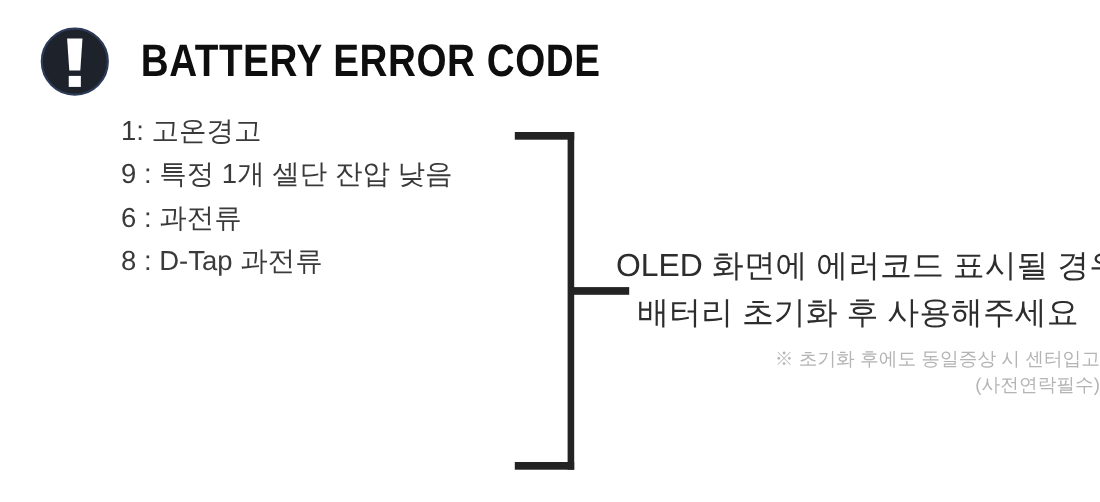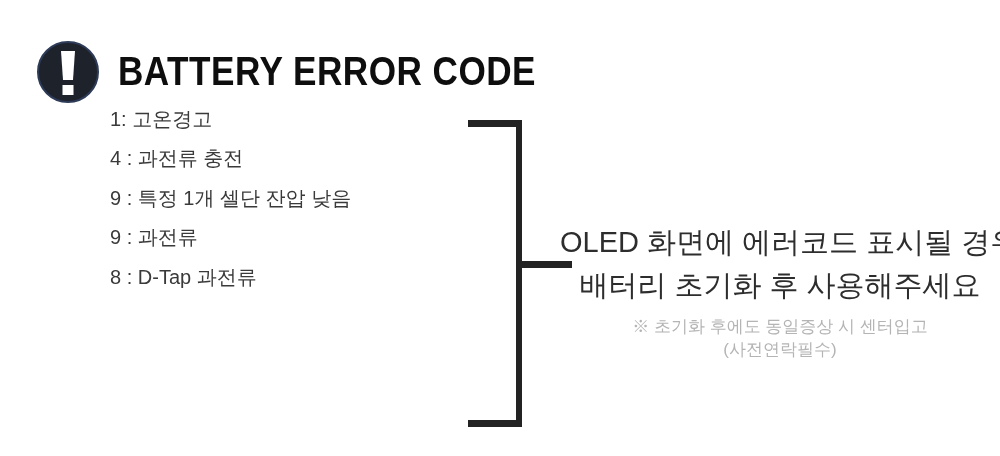--- a/index.html
+++ b/index.html
@@ -10,43 +10,43 @@
     height: 456px;
     background: #ffffff;
     overflow: hidden;
     font-family: "Liberation Sans", sans-serif;
   }
 
   
   .header {
     position: absolute;
     left: 36px;
-    top: 40px;
+    top: 24px;
     display: flex;
     align-items: center;
-    gap: 18px;
+    gap: 28px;
   }
   .warn-icon { width: 64px; height: 64px; display: block; }
   .title {
     font-size: 37px;
     font-weight: bold;
     color: #0e0e0e;
     letter-spacing: 0.5px;
     white-space: nowrap;
     transform: scale(0.95, 1.12);
     transform-origin: left center;
   }
 
   
   .error-list {
     position: absolute;
     left: 110px;
     top: 100px;
     list-style: none;
-    font-size: 20px;
+    font-size: 25px;
     line-height: 39.4px;
     color: #3a3a3a;
     white-space: nowrap;
   }
 
   
   .bracket-part { position: absolute; background: #232323; }
   .bracket-v      { left: 516px; top: 120px; width: 6px;  height: 307px; }
   .bracket-top    { left: 468px; top: 120px; width: 54px; height: 7px; }
   .bracket-bottom { left: 468px; top: 420px; width: 54px; height: 7px; }
@@ -64,20 +64,21 @@
     font-size: 29px;
     line-height: 43px;
     color: #2d2d2d;
     white-space: nowrap;
   }
   .notice-sub {
     font-size: 17px;
     line-height: 23px;
     color: #b4b4b4;
     white-space: nowrap;
+    text-align: right;
   }
   .notice-sub.first { margin-top: 8px; }
 </style>
 </head>
 <body>
 
 <div class="stage">
 
   <div class="header">
     <span>
@@ -85,23 +86,22 @@
         <circle cx="32" cy="32" r="30" fill="#1d222b" stroke="#2d3b58" stroke-width="2"></circle>
         <polygon points="25,11 39,11 37,40 27,40" fill="#ffffff"></polygon>
         <rect x="26.5" y="45" width="11" height="10" fill="#ffffff"></rect>
       </svg>
     </span>
     <h1 class="title">BATTERY ERROR CODE</h1>
   </div>
 
   <ul class="error-list">
     <li>1: 고온경고</li>
-    <li>4 : 과전류 충전</li>
     <li>9 : 특정 1개 셀단 잔압 낮음</li>
-    <li>9 : 과전류</li>
+    <li>6 : 과전류</li>
     <li>8 : D-Tap 과전류</li>
   </ul>
 
   <div>
     <div class="bracket-part bracket-v"></div>
     <div class="bracket-part bracket-top"></div>
     <div class="bracket-part bracket-bottom"></div>
     <div class="bracket-part bracket-mid"></div>
   </div>
 

